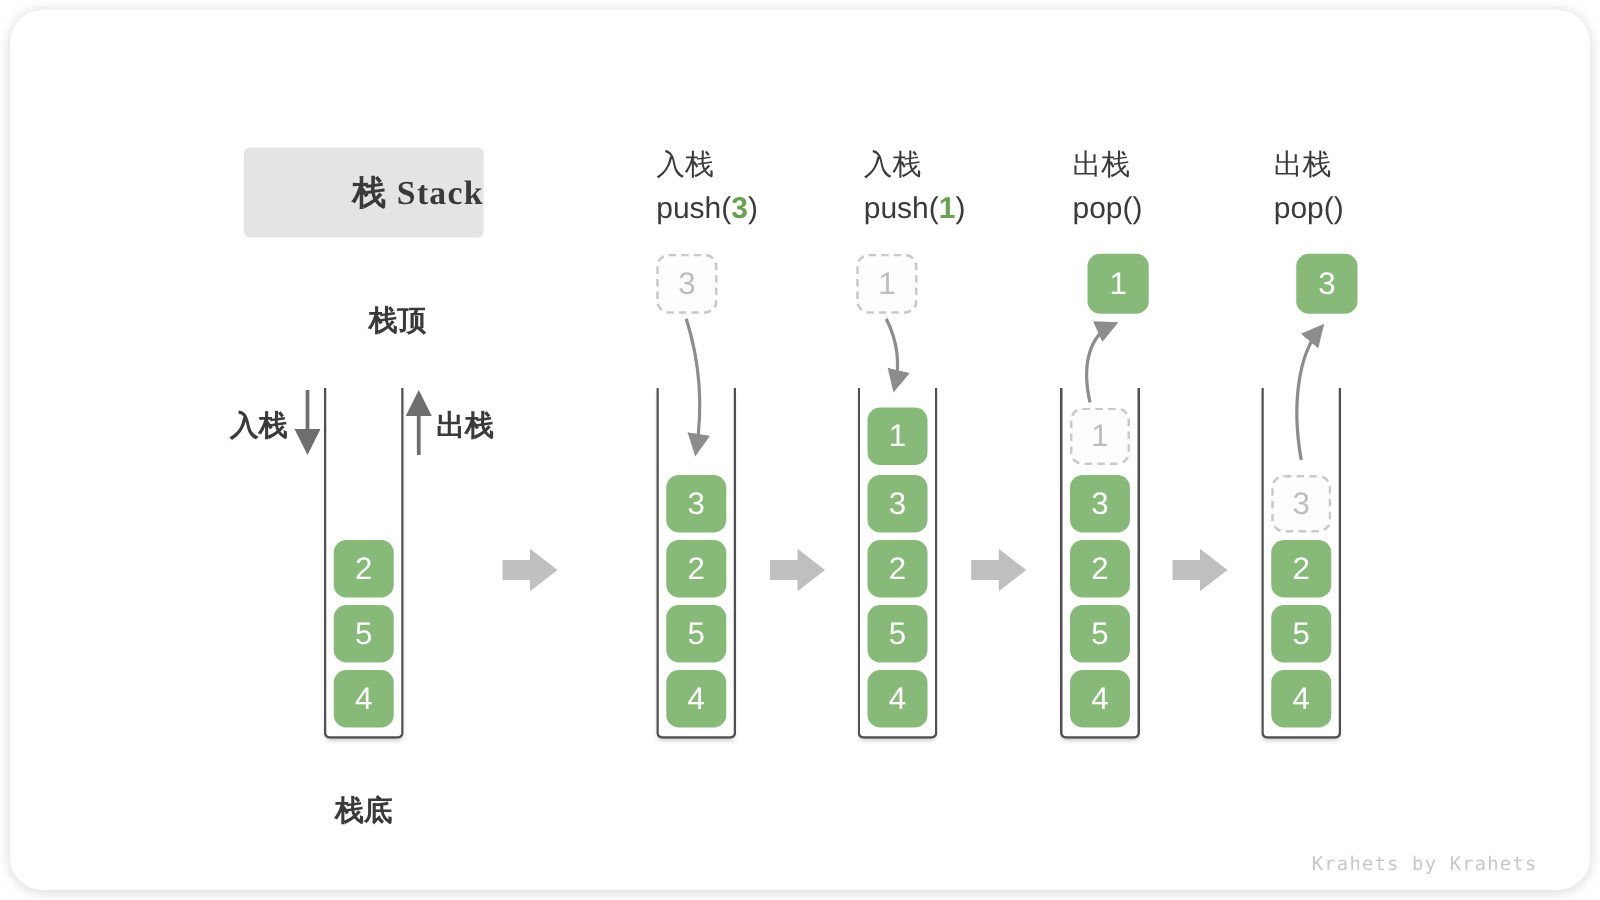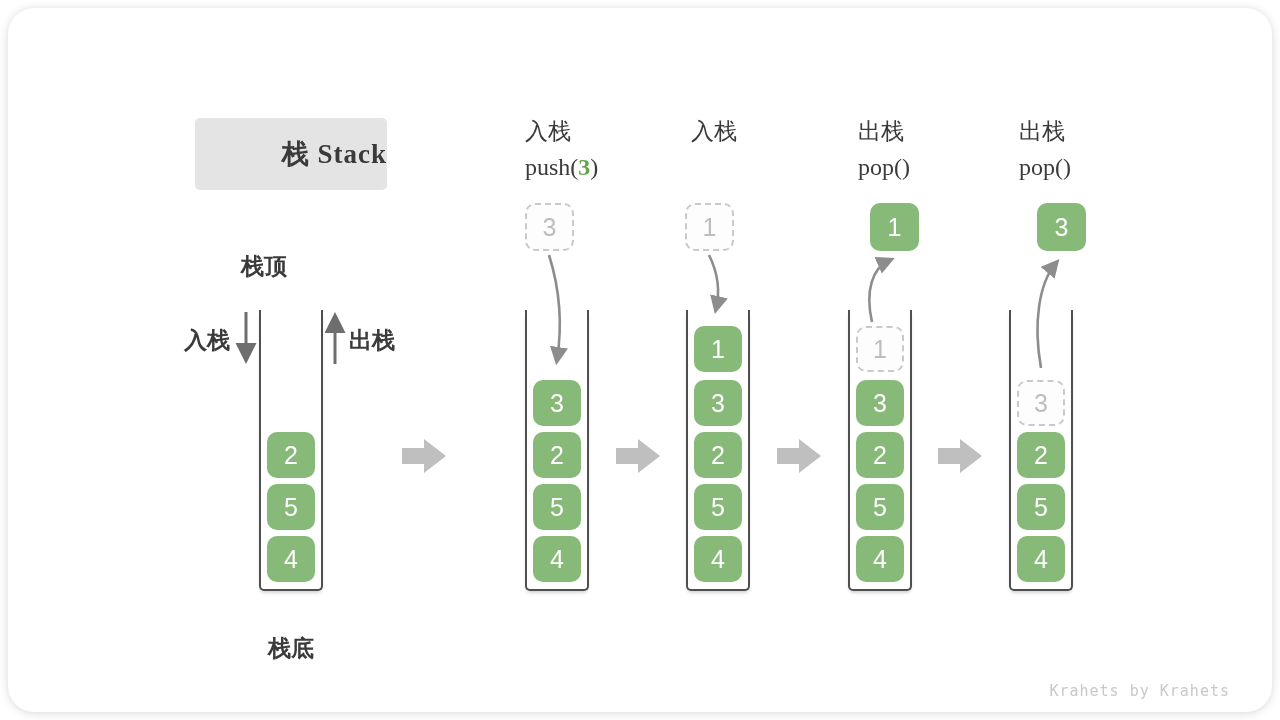--- a/index.html
+++ b/index.html
@@ -9,27 +9,27 @@
         border-radius:26px;box-shadow:0 1px 10px rgba(0,0,0,0.16);}
 
   
   .title-box{position:absolute;left:187px;top:110px;width:192px;height:72px;
              background:#e4e4e4;border-radius:5px;display:flex;align-items:center;justify-content:flex-end;
              font-family:Liberation Serif, serif;font-size:27px;font-weight:600;color:#3a3a3a;letter-spacing:1px;}
 
   
   .op-label{position:absolute;top:106px;color:#3a3a3a;}
   .op-cn{font-size:23px;font-weight:500;line-height:34px;}
-  .op-code{font-family:Liberation Serif, serif;font-size:24px;font-weight:500;line-height:38px;}
+  .op-code{font-family:Liberation Sans, sans-serif;font-size:24px;font-weight:500;line-height:38px;}
   .op-code .arg{color:#67a24f;font-weight:700;}
   .op-2{left:517px;} .op-3{left:683px;} .op-4{left:850px;} .op-5{left:1011px;}
 
   
   .cjk{position:absolute;font-size:23px;font-weight:600;color:#3a3a3a;}
-  .lbl-top{left:233px;top:243px;width:100px;text-align:left;}
+  .lbl-top{left:233px;top:233px;width:100px;text-align:right;}
   .lbl-bottom{left:233px;top:625px;width:100px;text-align:center;}
   .lbl-push{left:176px;top:317px;}
   .lbl-pop{left:341px;top:317px;}
 
   
   .container{position:absolute;top:302px;width:64px;height:281px;background:#ffffff;
              border-left:2px solid #4f4f4f;border-right:2px solid #4f4f4f;border-bottom:2px solid #4f4f4f;
              border-radius:0 0 5px 5px;box-sizing:border-box;
              box-shadow:0 3px 4px -2px rgba(0,0,0,0.25);}
   .c1{left:251px;} .c2{left:517px;} .c3{left:678px;} .c4{left:840px;} .c5{left:1001px;}
@@ -60,20 +60,21 @@
     <div class="title-box">
       <span>栈 Stack</span>
     </div>
 
     <div class="op-label op-2">
       <div class="op-cn">入栈</div>
       <div class="op-code"><span>push(</span><span class="arg">3</span><span>)</span></div>
     </div>
     <div class="op-label op-3">
       <div class="op-cn">入栈</div>
+      <div class="op-code"><span>push(</span><span class="arg">1</span><span>)</span></div>
     </div>
     <div class="op-label op-4">
       <div class="op-cn">出栈</div>
       <div class="op-code"><span>pop(</span><span class="arg"></span><span>)</span></div>
     </div>
     <div class="op-label op-5">
       <div class="op-cn">出栈</div>
       <div class="op-code"><span>pop(</span><span class="arg"></span><span>)</span></div>
     </div>
 

